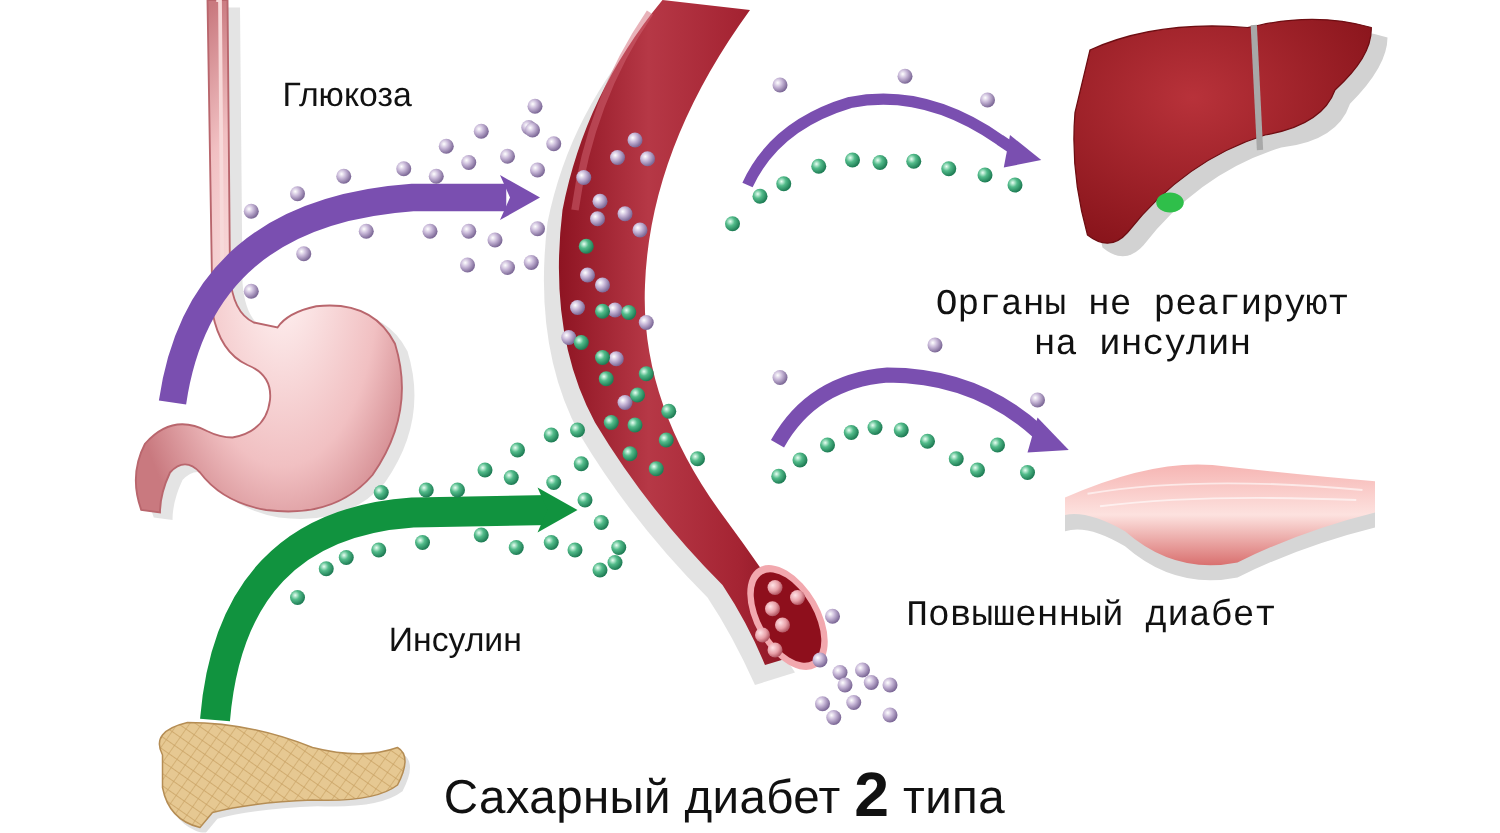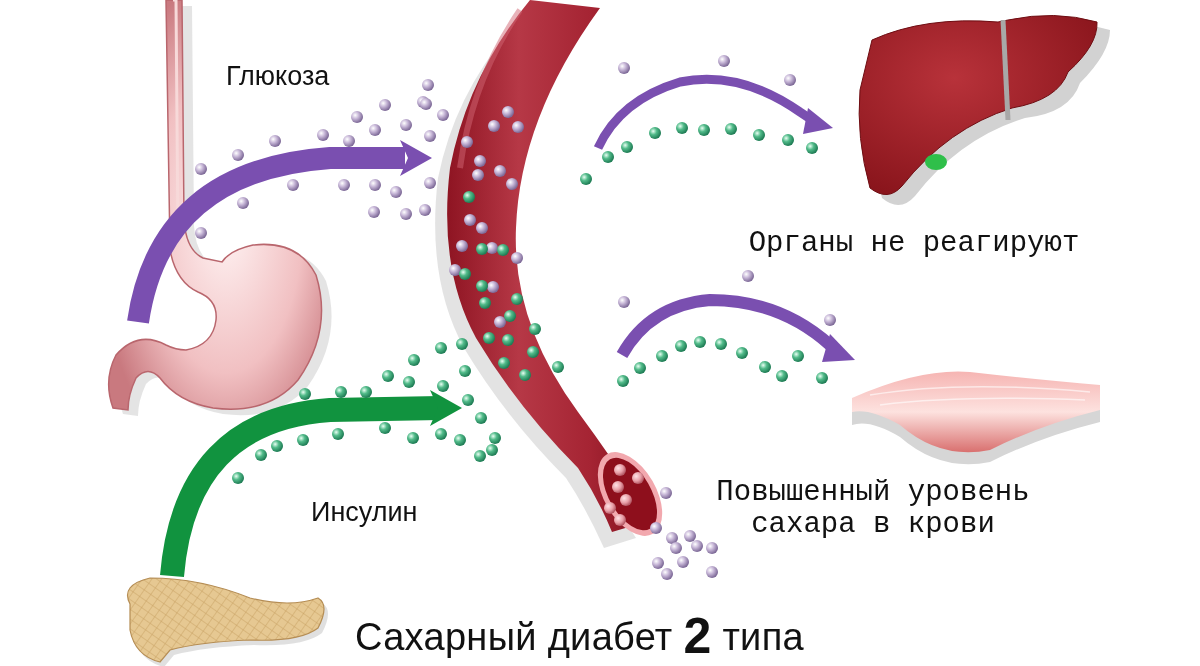--- a/index.html
+++ b/index.html
@@ -245,23 +245,23 @@
         <use href="#gp" x="782" y="376"></use>
     <use href="#gp" x="822" y="378"></use>
         <use href="#gp" x="798" y="356"></use>
   </g>
 </svg>
 
   <div class="label" id="lbl-glucose">Глюкоза</div>
   <div class="label" id="lbl-insulin">Инсулин</div>
   <div class="label" id="lbl-organs">
     <span class="line">Органы не реагируют</span>
+    <span class="line">на инсулин</span>
   </div>
   <div class="label" id="lbl-highsugar">
-    <span class="line">Повышенный уровень</span>
-    <span class="line">сахара в крови</span>
+    <span class="line">Повышенный диабет</span>
   </div>
   <div class="label" id="lbl-title">
     <span>Сахарный диабет</span>
     <span class="big">2</span>
     <span>типа</span>
   </div>
 </div>
 
 </body></html>

